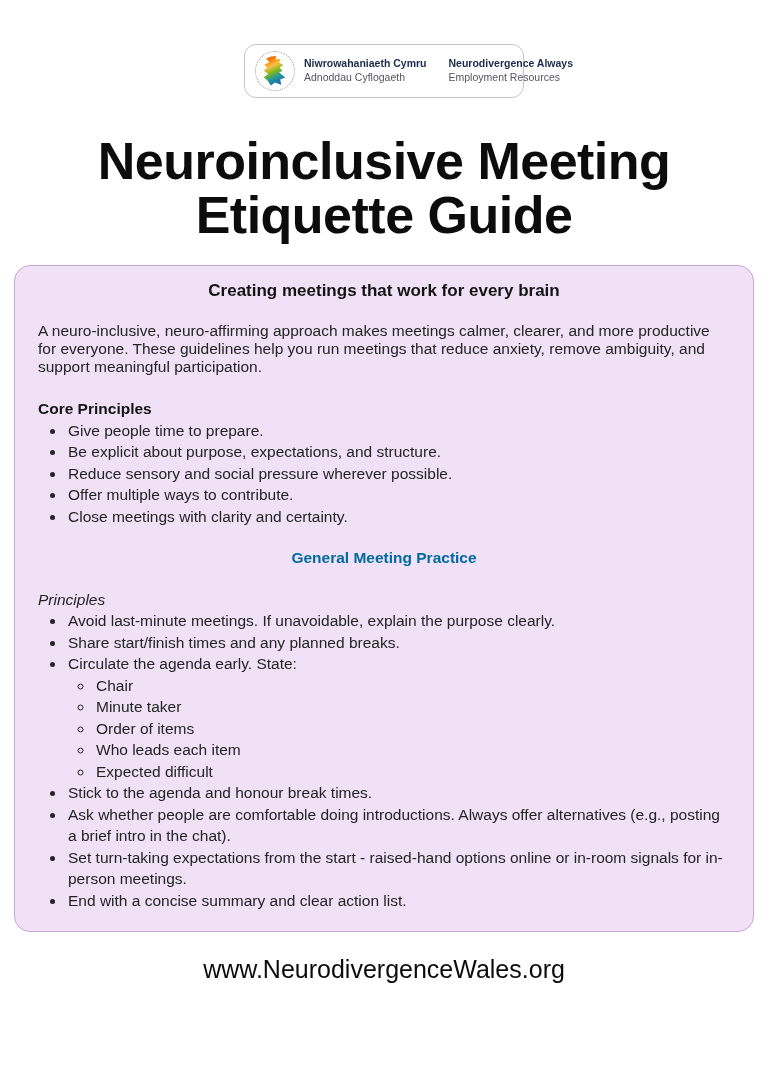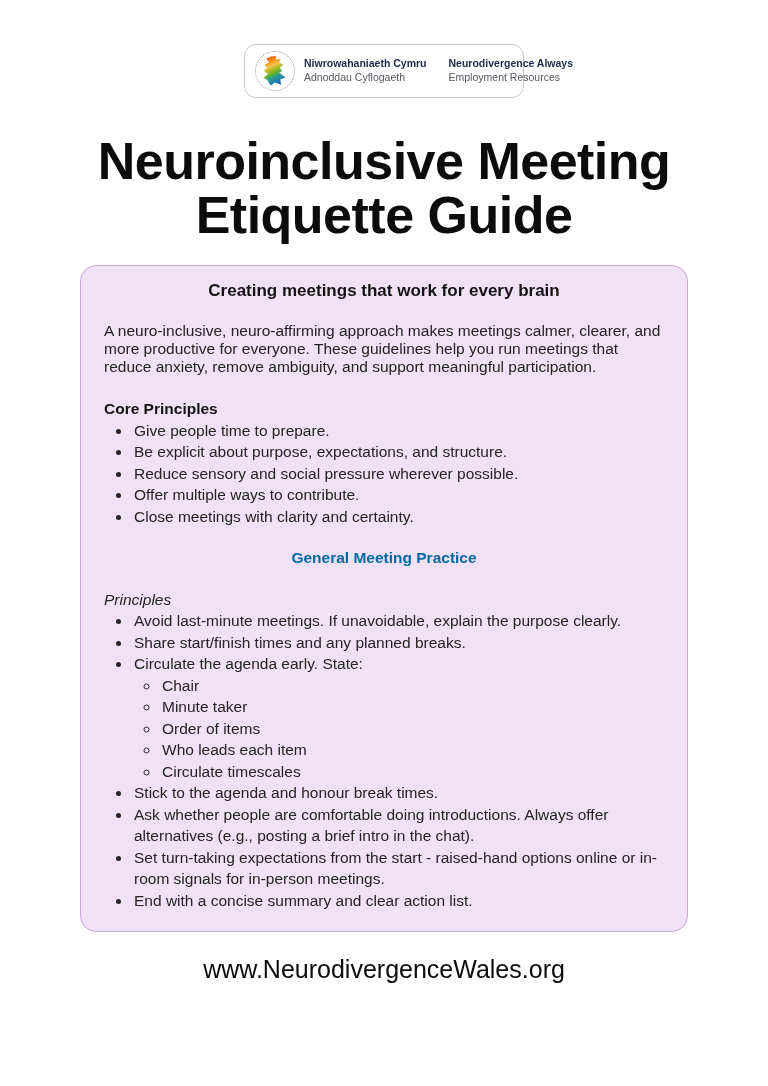--- a/index.html
+++ b/index.html
@@ -46,21 +46,21 @@
     text-align: center;
     font-size: 52px;
     line-height: 54px;
     font-weight: 700;
     color: #0c0c0c;
     letter-spacing: -0.5px;
   }
 
   
   .panel {
-    width: 608px;
+    width: 740px;
     margin: 23px auto 8px;
     background: var(--panel-bg, #f0e1f6);
     border: 1px solid var(--panel-border, #c9a6da);
     border-radius: 16px;
     padding: 14px 23px 20px;
     font-size: 15.5px;
     line-height: 21.5px;
     color: #242424;
   }
   .panel-heading {
@@ -132,21 +132,21 @@
       <span>Avoid last-minute meetings. If unavoidable, explain the purpose clearly.</span>
     </li>
     <li>Share start/finish times and any planned breaks.</li>
     <li>
       <span>Circulate the agenda early. State:</span>
       <ul class="l2">
         <li>Chair</li>
         <li>Minute taker</li>
         <li>Order of items</li>
         <li>Who leads each item</li>
-        <li>Circulate timescales</li>
+        <li>Expected difficult</li>
       </ul>
     </li>
     <li>Stick to the agenda and honour break times.</li>
     <li>Ask whether people are comfortable doing introductions. Always offer alternatives (e.g., posting a brief intro in the chat).</li>
     <li>Set turn-taking expectations from the start - raised-hand options online or in-room signals for in-person meetings.</li>
     <li>End with a concise summary and clear action list.</li>
   </ul>
 </div>
 
 <div class="footer-url">www.NeurodivergenceWales.org</div>

